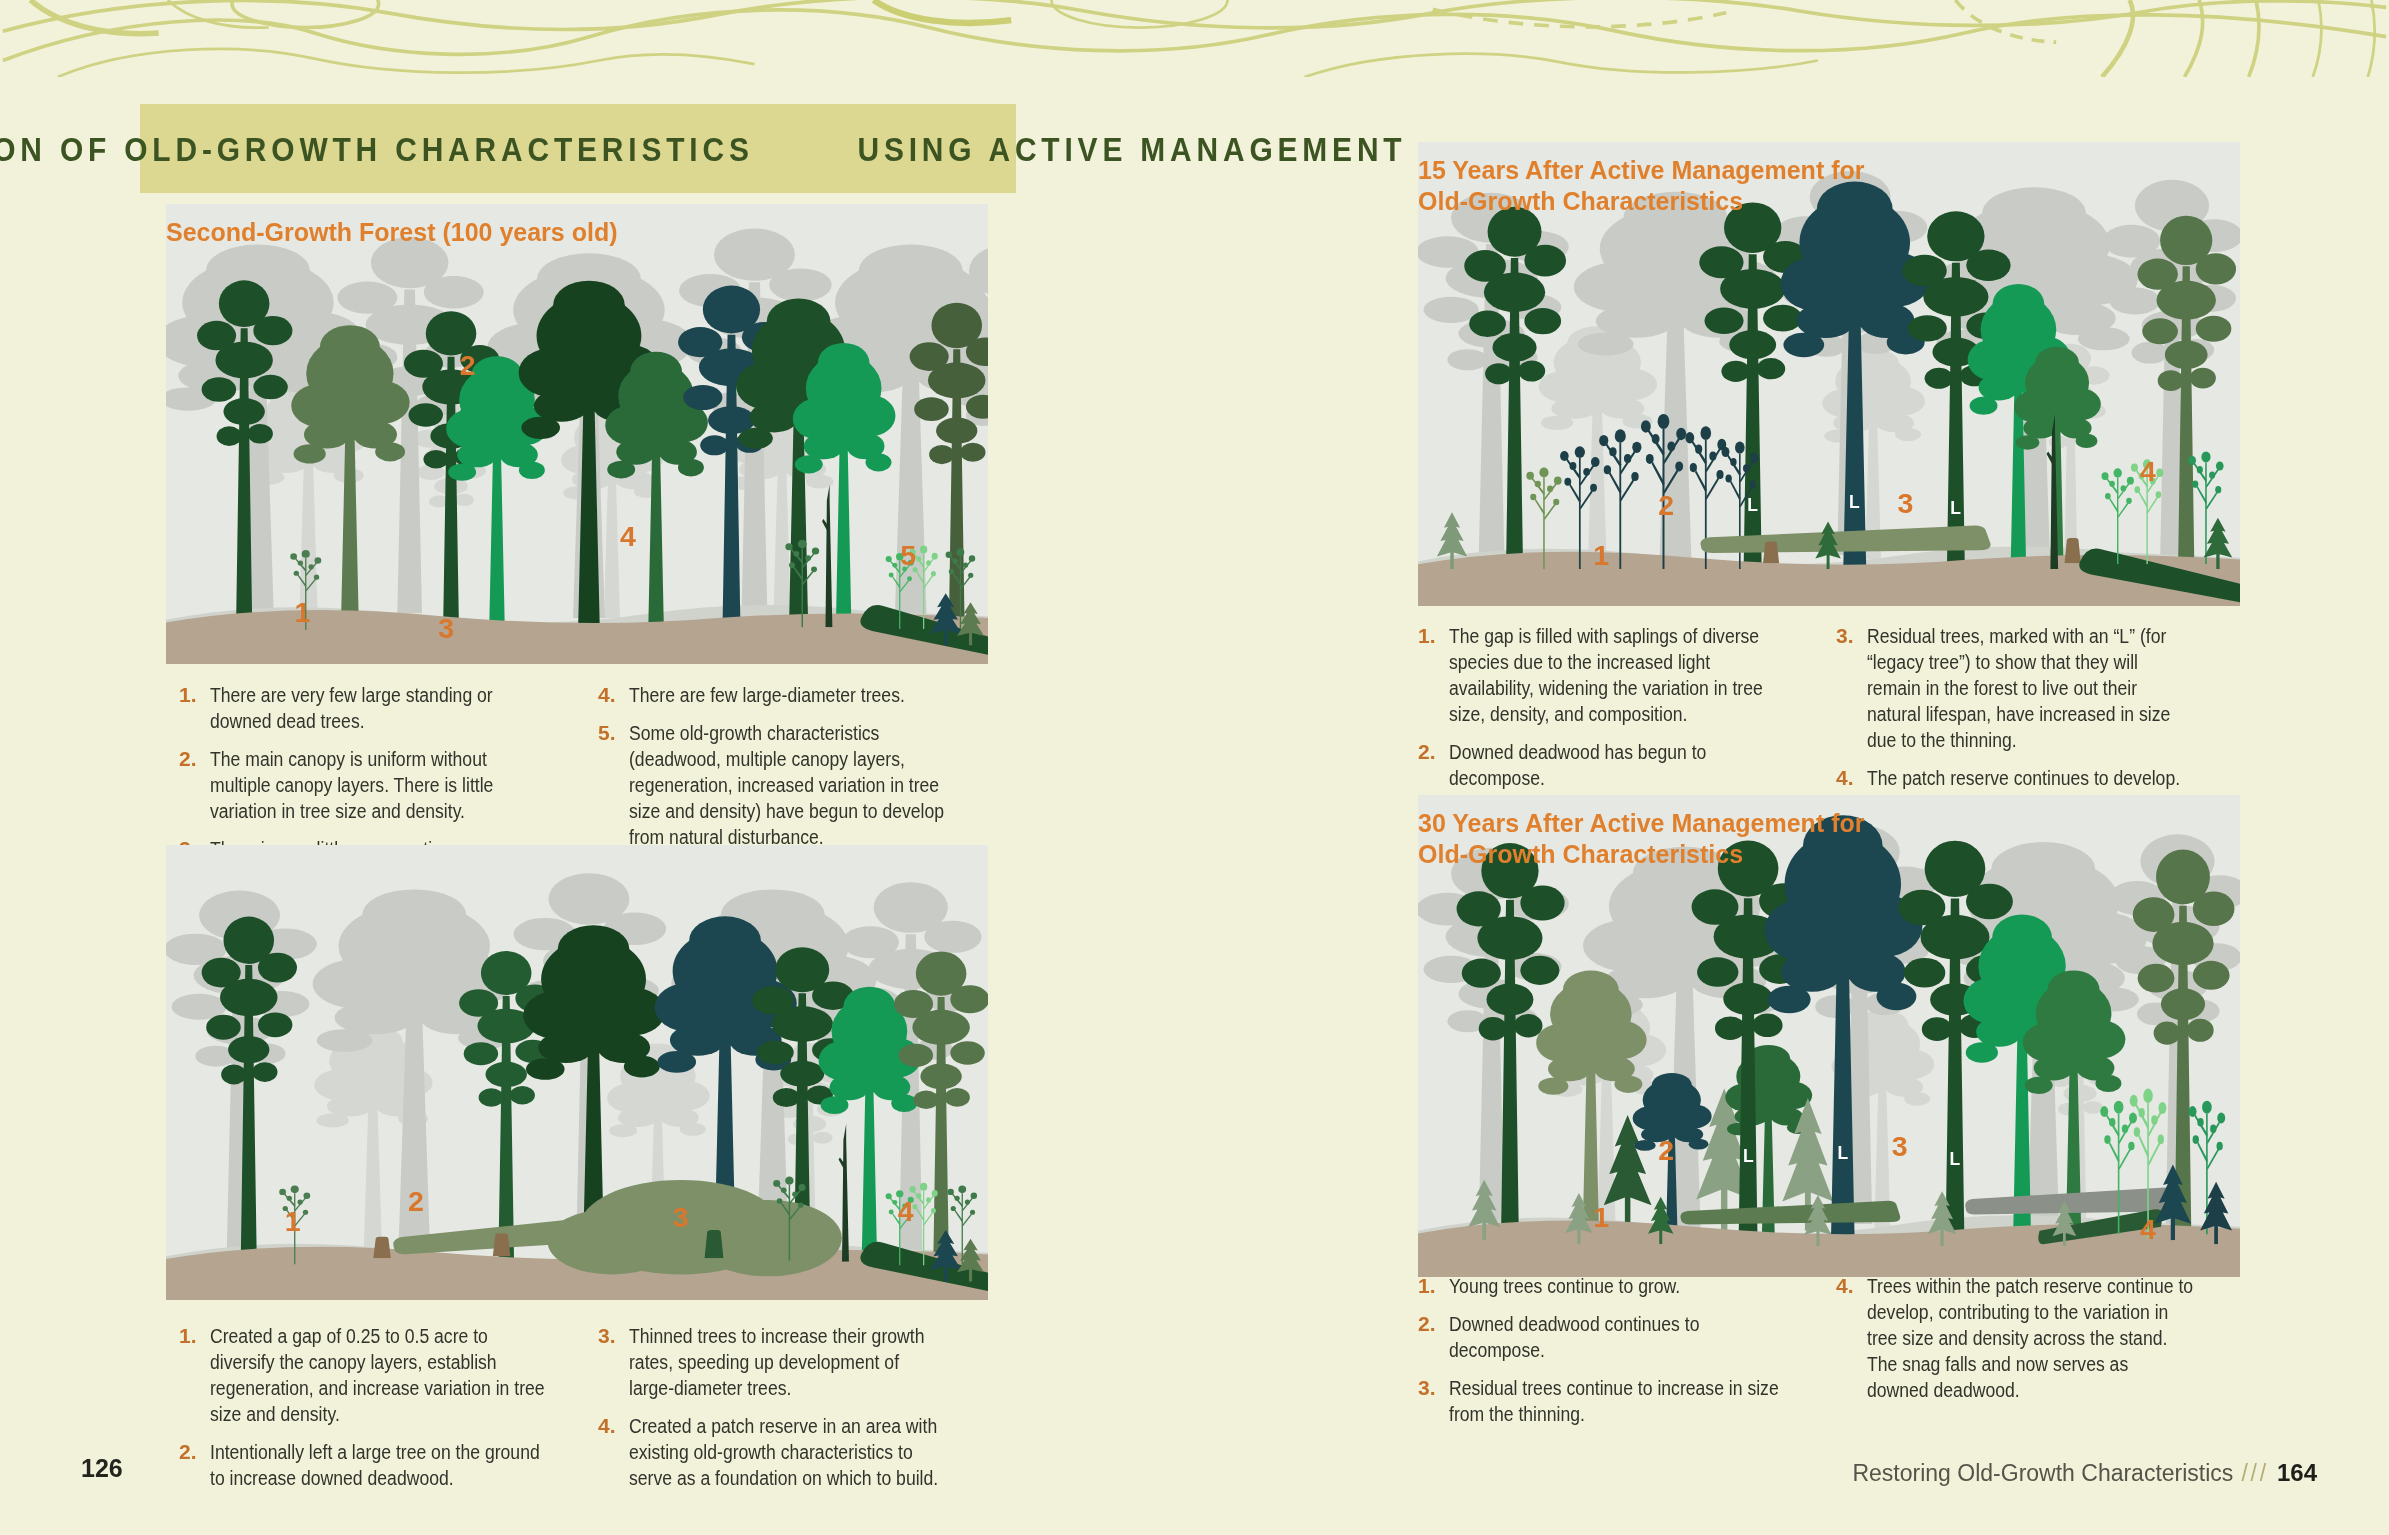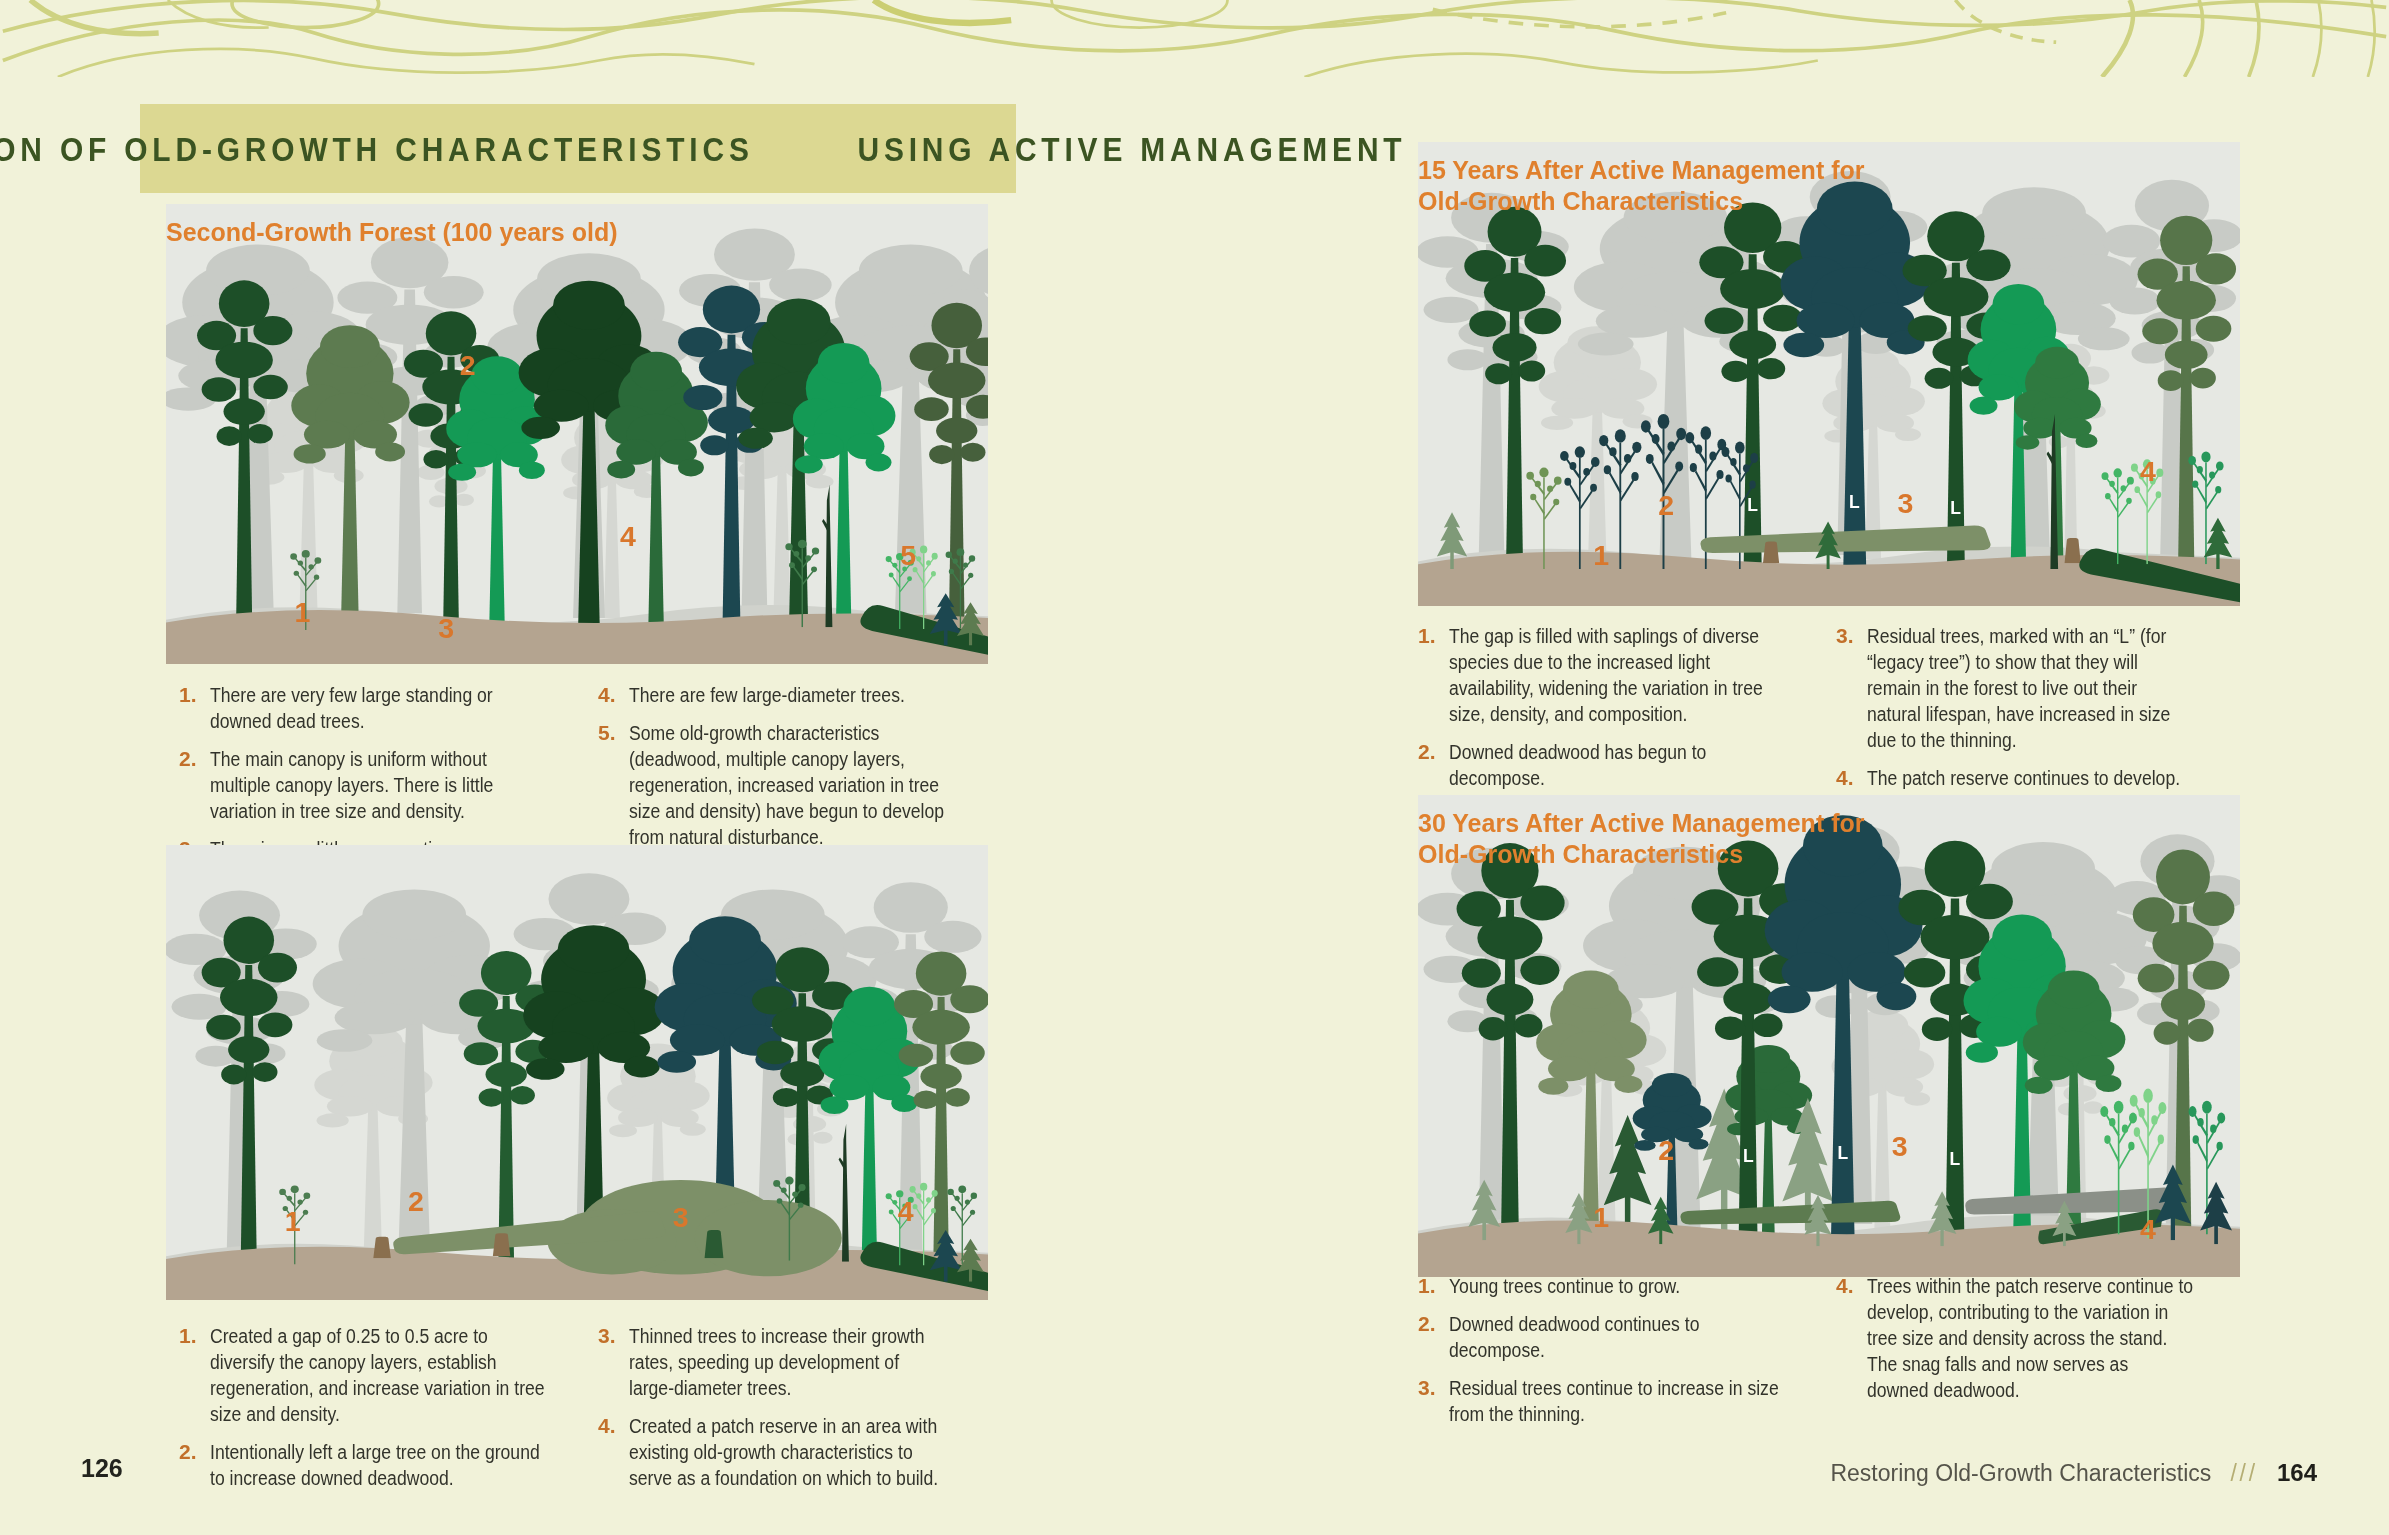--- a/index.html
+++ b/index.html
@@ -15,21 +15,21 @@
   figcaption.cap{position:absolute;left:0;top:13px;width:100%;text-align:left;color:#e0802d;
           font-weight:bold;font-size:25px;line-height:31px;}
   .mk{position:absolute;transform:translate(-50%,-50%);color:#d9772c;font-weight:bold;font-size:28.5px;}
   .mkl{position:absolute;transform:translate(-50%,-50%);color:#ffffff;font-weight:bold;font-size:17.5px;}
   .lst{position:absolute;}
   .col{position:absolute;top:0;}
   .li{display:flex;margin-bottom:12px;}
   .num{flex:0 0 31px;color:#c2702a;font-weight:bold;font-size:21px;line-height:26px;}
   .txt{color:#32332b;font-size:20px;line-height:26px;width:469px;transform:scaleX(.88);transform-origin:0 0;}
   .pgnum-left{position:absolute;left:81px;top:1454px;font-weight:bold;font-size:25px;color:#23241e;}
-  .footer-right{position:absolute;top:1459px;right:72px;display:flex;align-items:baseline;gap:19px;}
+  .footer-right{position:absolute;top:1459px;right:72px;display:flex;align-items:baseline;gap:8px;}
   .run-title{color:#55544a;font-size:23px;}
   .slashes{color:#b5ae74;font-size:23px;letter-spacing:2.8px;}
   .pgnum-right{font-weight:bold;font-size:24px;color:#1f1f1a;}
 </style>
 </head>
 <body>
 
 <div class="spread">
 
   <svg width="0" height="0" style="position:absolute" aria-hidden="true">

